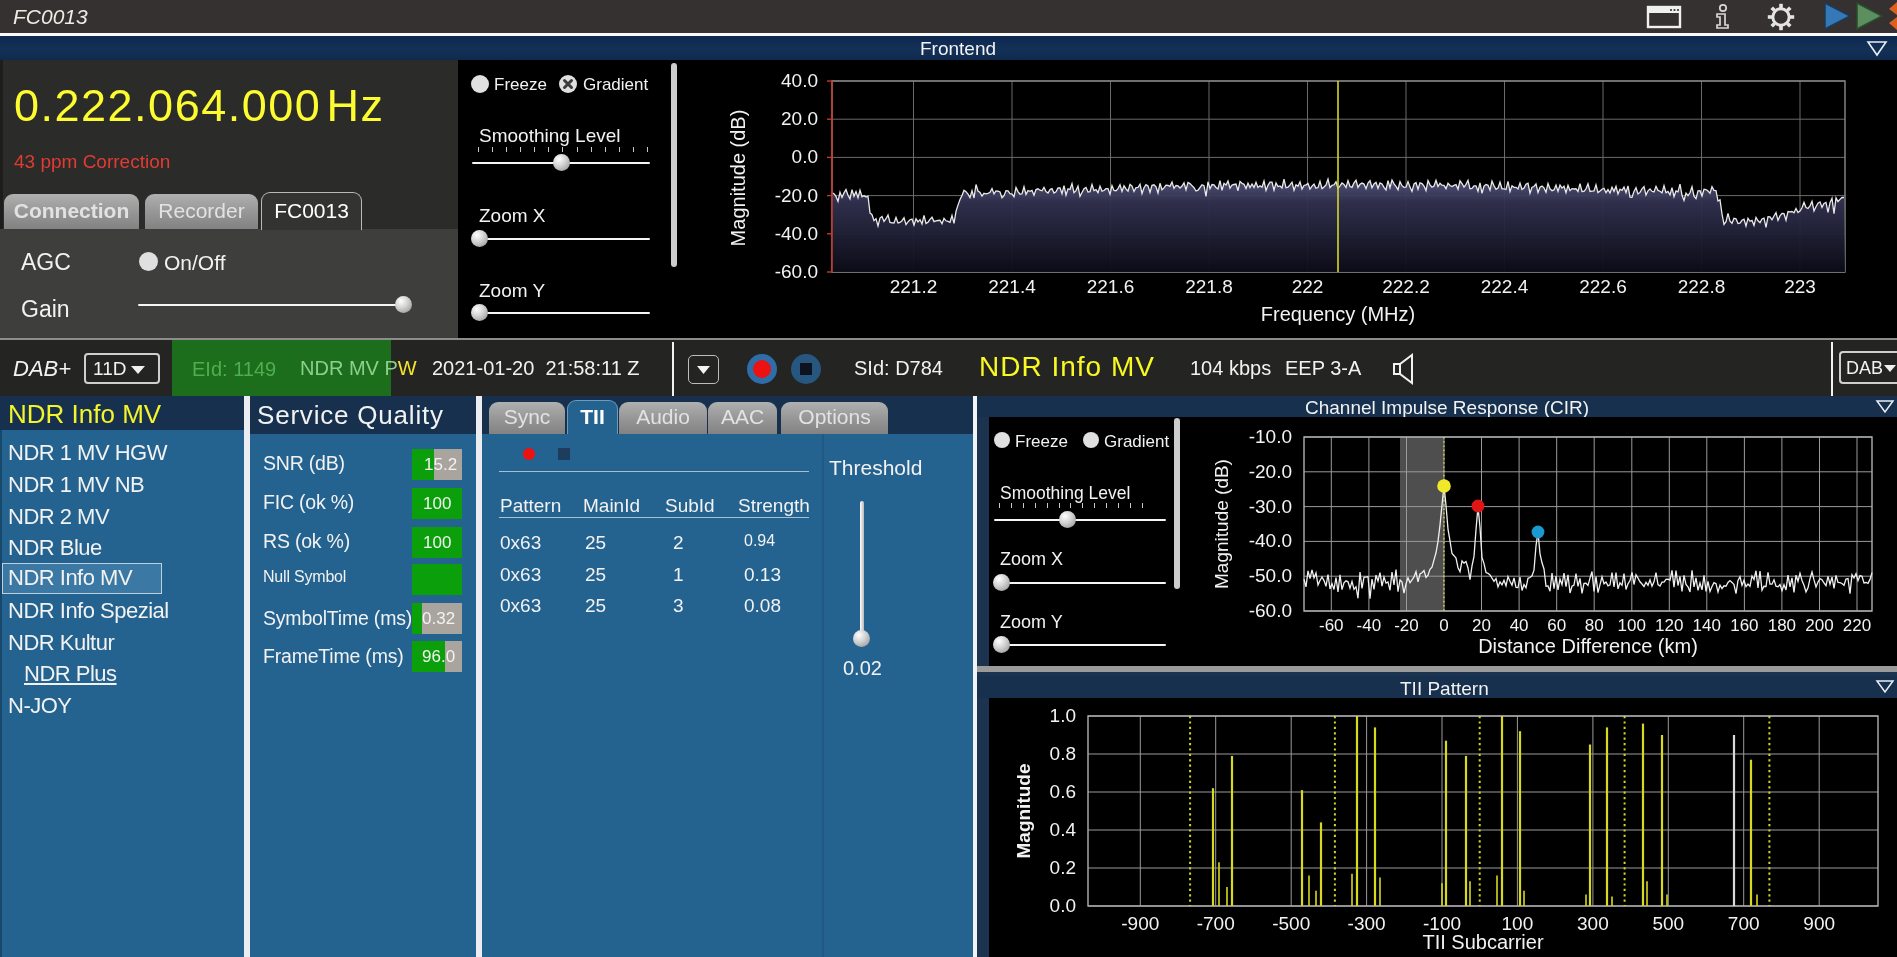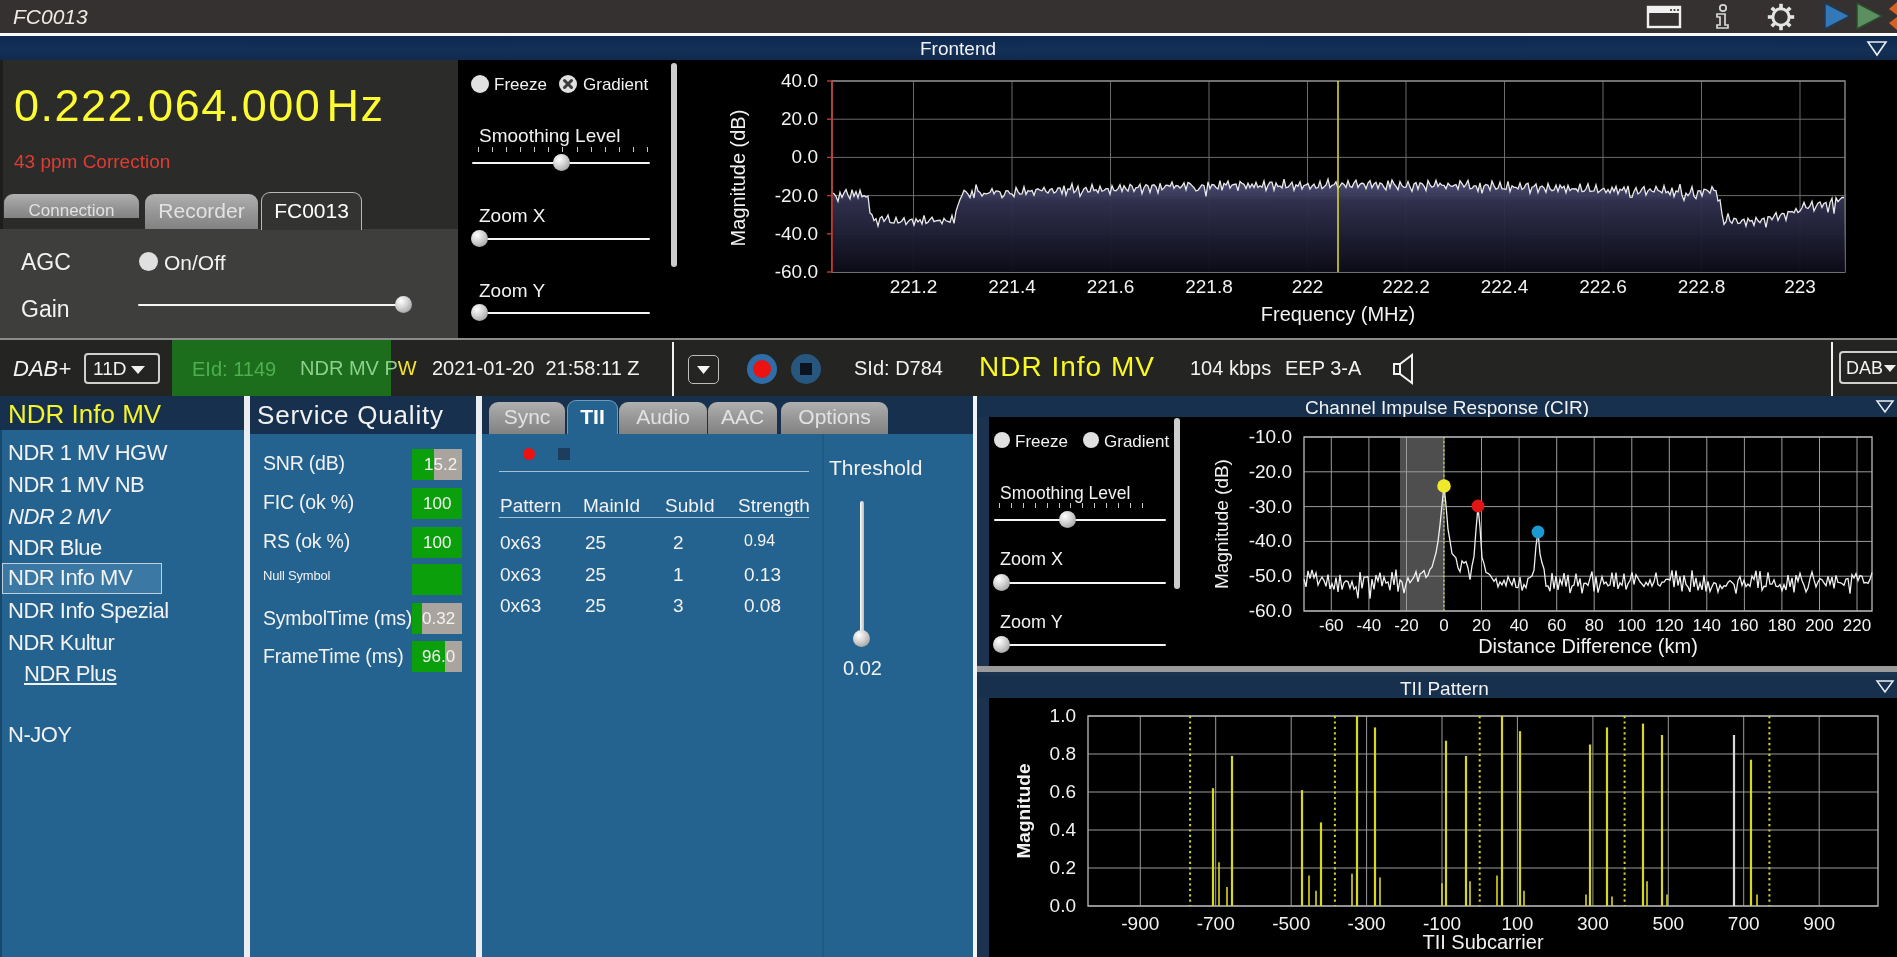--- a/index.html
+++ b/index.html
@@ -72,21 +72,21 @@
 </svg>
 
 <div class="abs" style="left:0;top:60px;width:1897px;height:278px;background:#000;"></div>
 
 <div class="abs" style="left:0;top:60px;width:458px;height:278px;background:#2b2b29;"></div>
 <div class="abs" style="left:0;top:60px;width:3px;height:278px;background:#1d1d1c;"></div>
 <div class="abs" style="left:0;top:229px;width:458px;height:109px;background:#3e3e3c;"></div>
 <div class="txt" style="left:14px;top:80px;font-size:45px;color:#fcfc30;letter-spacing:1.5px;">0.222.064.000 Hz</div>
 <div class="txt" style="left:14px;top:151px;font-size:19px;color:#e23b32;">43 ppm Correction</div>
 
-<div class="graytab" style="left:4px;top:194px;width:135px;height:24px;font-size:17px;line-height:33px;">Connection</div>
+<div class="graytab" style="left:4px;top:194px;width:135px;height:35px;font-size:21px;line-height:33px;font-weight:bold;">Connection</div>
 <div class="graytab" style="left:145px;top:194px;width:113px;height:35px;font-size:21px;line-height:33px;">Recorder</div>
 <div class="abs" style="left:261px;top:192px;width:101px;height:38px;background:#333331;border:1px solid #b9b9b9;border-bottom:none;border-radius:9px 9px 0 0;color:#fff;text-align:center;font-size:21px;line-height:36px;">FC0013</div>
 <div class="txt" style="left:21px;top:249px;font-size:23px;">AGC</div>
 <div class="radio" style="left:139px;top:252px;width:19px;height:19px;"></div>
 <div class="txt" style="left:164px;top:251px;font-size:21px;">On/Off</div>
 <div class="txt" style="left:21px;top:296px;font-size:23px;">Gain</div>
 <div class="track" style="left:138px;top:304px;width:272px;"></div>
 <div class="handle" style="left:395px;top:296px;"></div>
 
 <div class="radio" style="left:471px;top:75px;width:18px;height:18px;"></div>
@@ -215,44 +215,44 @@
 <svg class="abs" style="left:1883px;top:364px" width="14" height="9" viewBox="0 0 14 9">
     <path d="M1,1 L13,1 L7,8 Z" fill="#f0f0f0"></path>
   </svg>
 
 <div class="abs" style="left:0;top:396px;width:244px;height:561px;background:#24628f;"></div>
 <div class="abs" style="left:0;top:430px;width:2px;height:527px;background:#17476b;"></div>
 <div class="abs" style="left:0;top:396px;width:244px;height:34px;background:#16304d;"></div>
 <div class="txt" style="left:8px;top:399px;font-size:26px;color:#f4f42a;">NDR Info MV</div>
 <div class="txt" style="left:8px;top:440px;font-size:22px;letter-spacing:-0.5px;">NDR 1 MV HGW</div>
 <div class="txt" style="left:8px;top:472px;font-size:22px;letter-spacing:-0.5px;">NDR 1 MV NB</div>
-<div class="txt" style="left:8px;top:504px;font-size:22px;letter-spacing:-0.5px;font-style:italic;">NDR 2 MV</div>
+<div class="txt" style="left:8px;top:504px;font-size:22px;letter-spacing:-0.5px;">NDR 2 MV</div>
 <div class="txt" style="left:8px;top:535px;font-size:22px;letter-spacing:-0.5px;">NDR Blue</div>
 <div class="abs" style="left:2px;top:563px;width:160px;height:31px;background:#3b79a4;border:1px solid #bcd0de;"></div>
 <div class="txt" style="left:8px;top:565px;font-size:22px;letter-spacing:-0.5px;">NDR Info MV</div>
 <div class="txt" style="left:8px;top:598px;font-size:22px;letter-spacing:-0.5px;">NDR Info Spezial</div>
 <div class="txt" style="left:8px;top:630px;font-size:22px;letter-spacing:-0.5px;">NDR Kultur</div>
 <div class="txt" style="left:24px;top:661px;font-size:22px;letter-spacing:-0.5px;text-decoration:underline;">NDR Plus</div>
-<div class="txt" style="left:8px;top:693px;font-size:22px;letter-spacing:-0.5px;margin-top:29px;">N-JOY</div>
+<div class="txt" style="left:8px;top:693px;font-size:22px;letter-spacing:-0.5px;">N-JOY</div>
 <div class="abs" style="left:244px;top:396px;width:6px;height:561px;background:#ebedf1;"></div>
 
 <div class="abs" style="left:250px;top:396px;width:226px;height:561px;background:#24628f;"></div>
 <div class="abs" style="left:250px;top:396px;width:226px;height:38px;background:#16304d;"></div>
 <div class="txt" style="left:257px;top:400px;font-size:26px;letter-spacing:0.8px;">Service Quality</div>
 <div class="txt" style="left:263px;top:452px;font-size:19.5px;letter-spacing:-0.2px;">SNR (dB)</div>
 <div class="abs" style="left:412px;top:449px;width:50px;height:31px;background:#a9a49d;"></div>
 <div class="abs" style="left:412px;top:449px;width:22px;height:31px;background:#0ba00b;"></div>
 <div class="txt" style="left:424px;top:455px;font-size:17px;">15.2</div>
 <div class="txt" style="left:263px;top:491px;font-size:19.5px;letter-spacing:-0.2px;">FIC (ok %)</div>
 <div class="abs" style="left:412px;top:488px;width:50px;height:31px;background:#0ba00b;"></div>
 <div class="txt" style="left:423px;top:494px;font-size:17px;">100</div>
 <div class="txt" style="left:263px;top:530px;font-size:19.5px;letter-spacing:-0.2px;">RS (ok %)</div>
 <div class="abs" style="left:412px;top:527px;width:50px;height:31px;background:#0ba00b;"></div>
 <div class="txt" style="left:423px;top:533px;font-size:17px;">100</div>
-<div class="txt" style="left:263px;top:568px;font-size:13px;letter-spacing:-0.2px;">Null Symbol</div>
+<div class="txt" style="left:263px;top:568px;font-size:16px;letter-spacing:-0.2px;">Null Symbol</div>
 <div class="abs" style="left:412px;top:564px;width:50px;height:31px;background:#0ba00b;"></div>
 <div class="txt" style="left:263px;top:607px;font-size:19.5px;letter-spacing:-0.2px;">SymbolTime (ms)</div>
 <div class="abs" style="left:412px;top:603px;width:50px;height:31px;background:#a9a49d;"></div>
 <div class="abs" style="left:412px;top:603px;width:10px;height:31px;background:#0ba00b;"></div>
 <div class="txt" style="left:422px;top:609px;font-size:17px;">0.32</div>
 <div class="txt" style="left:263px;top:645px;font-size:19.5px;letter-spacing:-0.2px;">FrameTime (ms)</div>
 <div class="abs" style="left:412px;top:641px;width:50px;height:31px;background:#a9a49d;"></div>
 <div class="abs" style="left:412px;top:641px;width:33px;height:31px;background:#0ba00b;"></div>
 <div class="txt" style="left:422px;top:647px;font-size:17px;">96.0</div>
 <div class="abs" style="left:476px;top:396px;width:6px;height:561px;background:#ebedf1;"></div>

